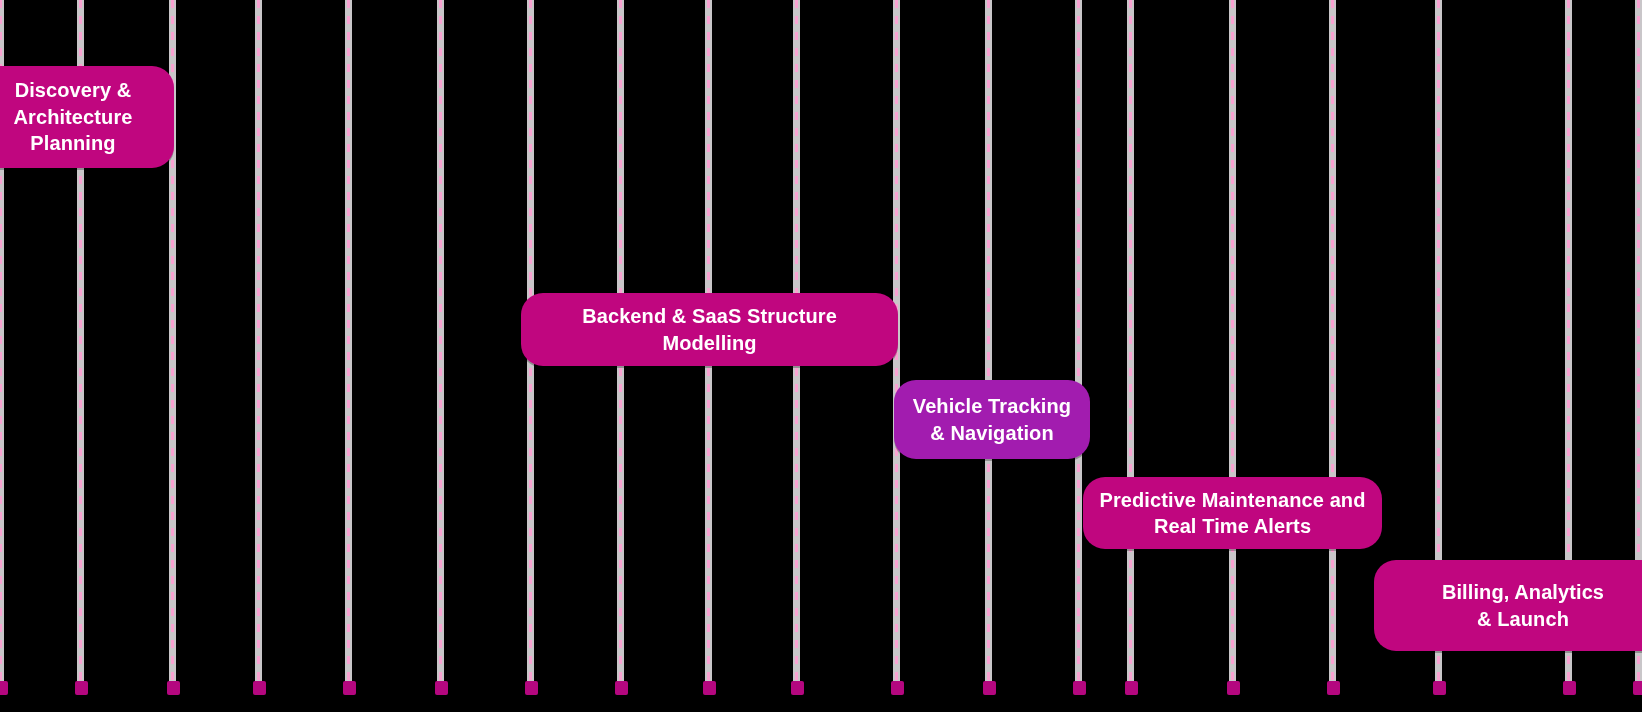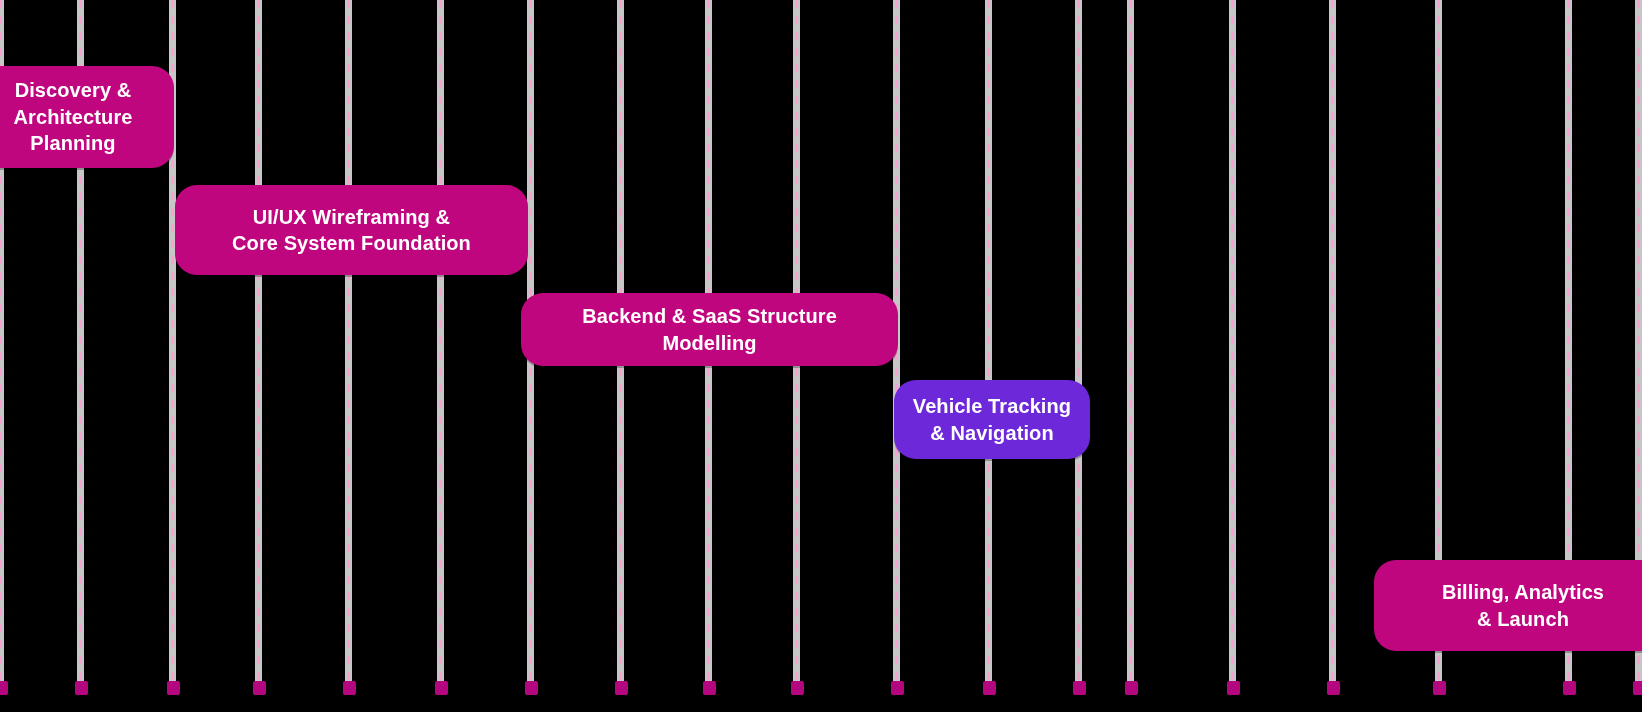--- a/index.html
+++ b/index.html
@@ -175,30 +175,30 @@
         <div class="grid-marker" style="background: rgb(180, 7, 127);"></div>
       </div>
     </div>
 
   <div id="bars">
       <div class="task-bar" style="left: -28px; width: 202px; top: 66px; height: 102px; background: rgb(192, 6, 127); color: rgb(255, 255, 255); font-size: 20px;">
         <span class="bar-label">Discovery &amp;
 Architecture
 Planning</span>
       </div>
-      <div class="task-bar" style="left: 175px; width: 353px; top: 185px; height: 90px; background: rgb(192, 6, 127); color: rgb(255, 255, 255); font-size: 20px;">
-        <span class="bar-label">UI/UX Wireframing &amp;
-Core System Foundation</span>
-      </div>
       <div class="task-bar" style="left: 521px; width: 377px; top: 293px; height: 73px; background: rgb(192, 6, 127); color: rgb(255, 255, 255); font-size: 20px; align-items: center;">
         <span class="bar-label">Backend &amp; SaaS Structure Modelling</span>
       </div>
-      <div class="task-bar" style="left: 894px; width: 196px; top: 380px; height: 79px; background: #6d28d9; color: rgb(255, 255, 255); font-size: 20px;">
+      <div class="task-bar" style="left: 894px; width: 196px; top: 380px; height: 79px; background: #a21caf; color: rgb(255, 255, 255); font-size: 20px;">
         <span class="bar-label">Vehicle Tracking
 &amp; Navigation</span>
+      </div>
+      <div class="task-bar" style="left: 1083px; width: 299px; top: 477px; height: 72px; background: rgb(192, 6, 127); color: rgb(255, 255, 255); font-size: 20px;">
+        <span class="bar-label">Predictive Maintenance and
+Real Time Alerts</span>
       </div>
       <div class="task-bar" style="left: 1374px; width: 298px; top: 560px; height: 91px; background: rgb(192, 6, 127); color: rgb(255, 255, 255); font-size: 20px;">
         <span class="bar-label">Billing, Analytics
 &amp; Launch</span>
       </div>
     </div>
 
 </div>
 
 </body></html>

